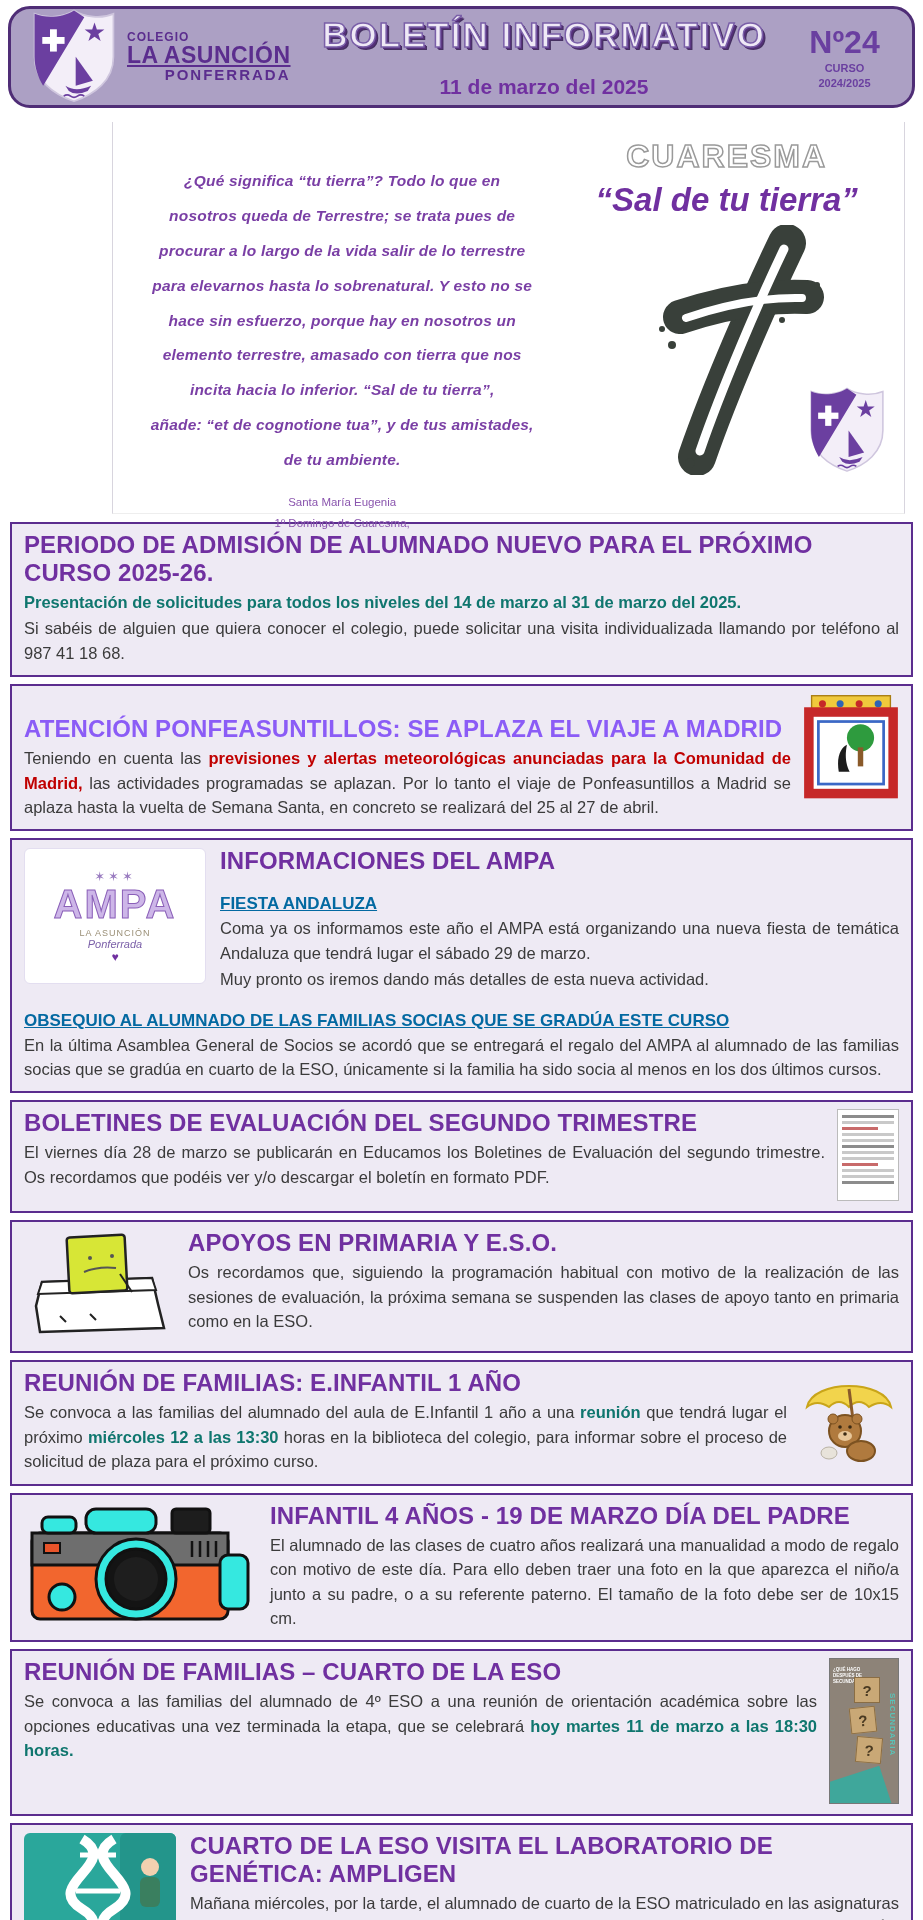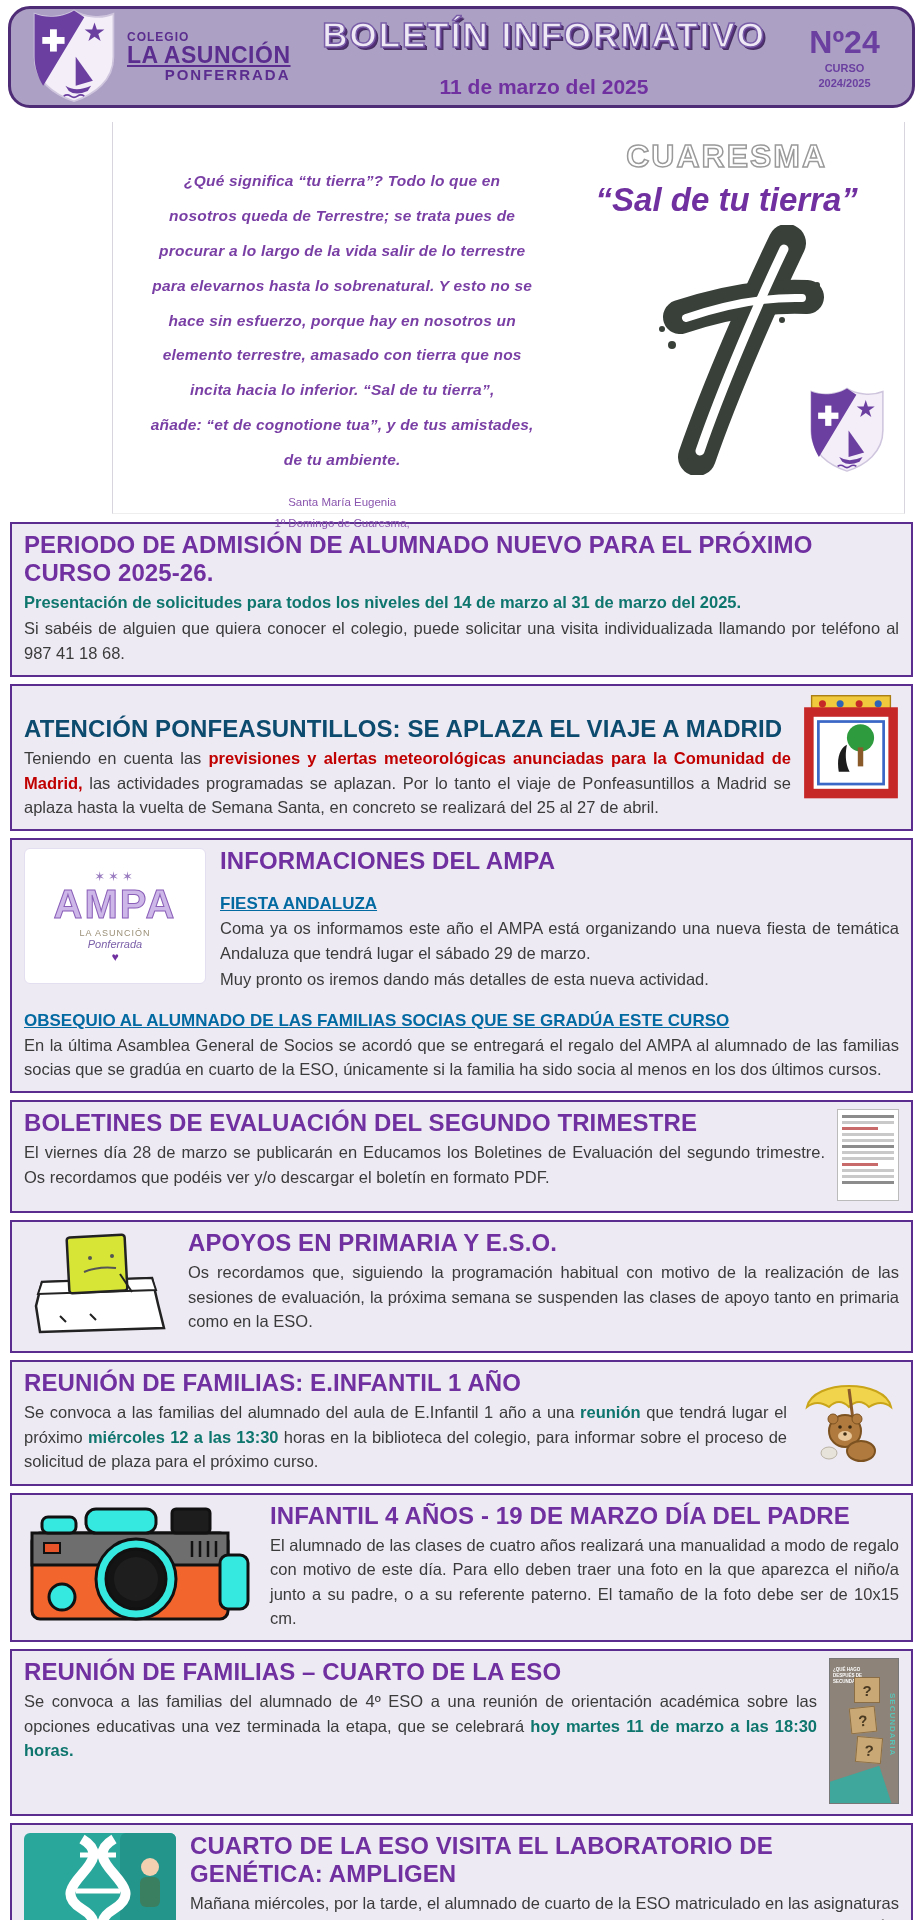--- a/index.html
+++ b/index.html
@@ -44,21 +44,21 @@
   .cross-wrap{ margin-top:6px; height:250px; position:relative; }
   .hero-shield{ position:absolute; right:6px; bottom:-2px; }
 
   
   .secs{ padding:0 10px; }
   .sec{
     border:2px solid #5b2d8e; background:#eeeaf4; padding:5px 12px 8px 12px;
     margin-bottom:7px; overflow:hidden;
   }
   .sec-title{ font-size:24px; font-weight:800; color:#7030a0; margin:2px 0 3px 0; letter-spacing:.1px;}
-  .sec-title.red{ color:#0c4a6e;margin-top:24px; }
+  .sec-title.red{ color:#8b5cf6;margin-top:24px; }
   .sec p{ text-align:justify; font-size:16.5px; line-height:1.48; margin:2px 0; color:#3b3b3b; }
   .b{ font-weight:700; color:#0f766e; }
   .rb{ font-weight:700; color:#c00000; }
   .subhead{ font-size:17px; font-weight:800; color:#0369a1; text-decoration:underline; margin:19px 0 2px 0; }
   .clear-l{ clear:left; }
   .img-r{ float:right; margin:2px 0 2px 12px; }
   .img-l{ float:left; margin:3px 14px 3px 0; }
 
   
   .madrid{ width:96px; height:106px; }

